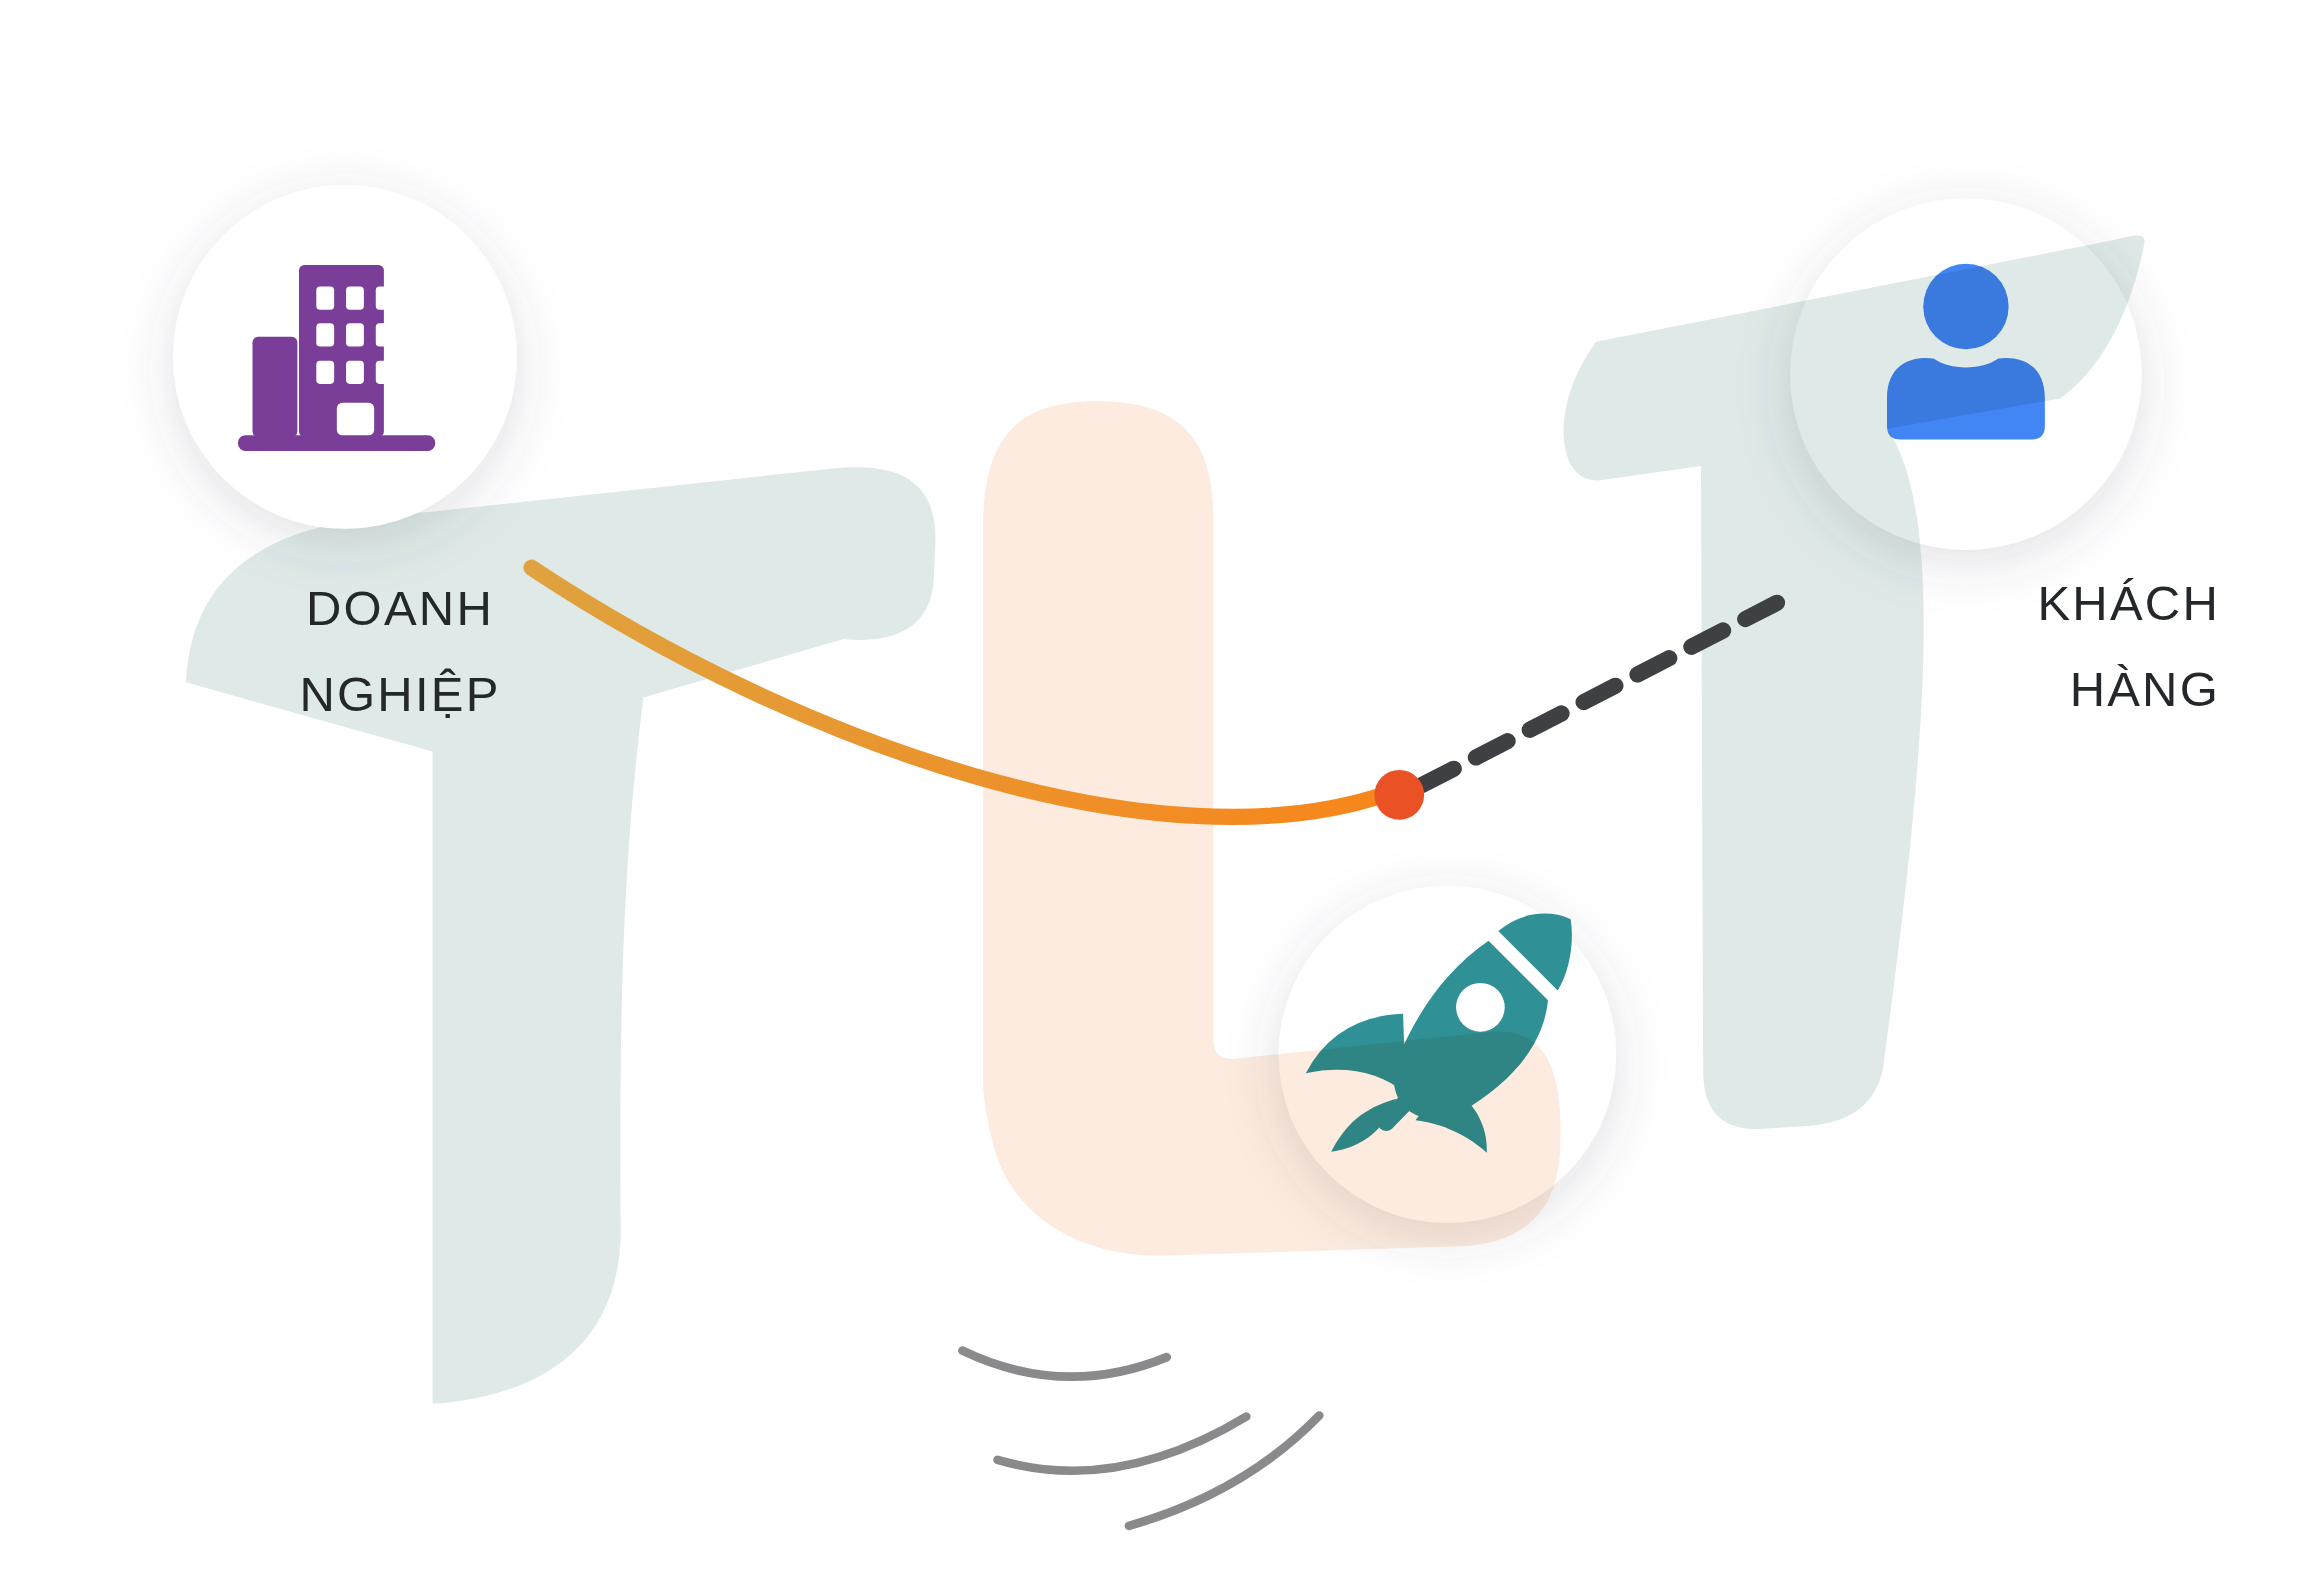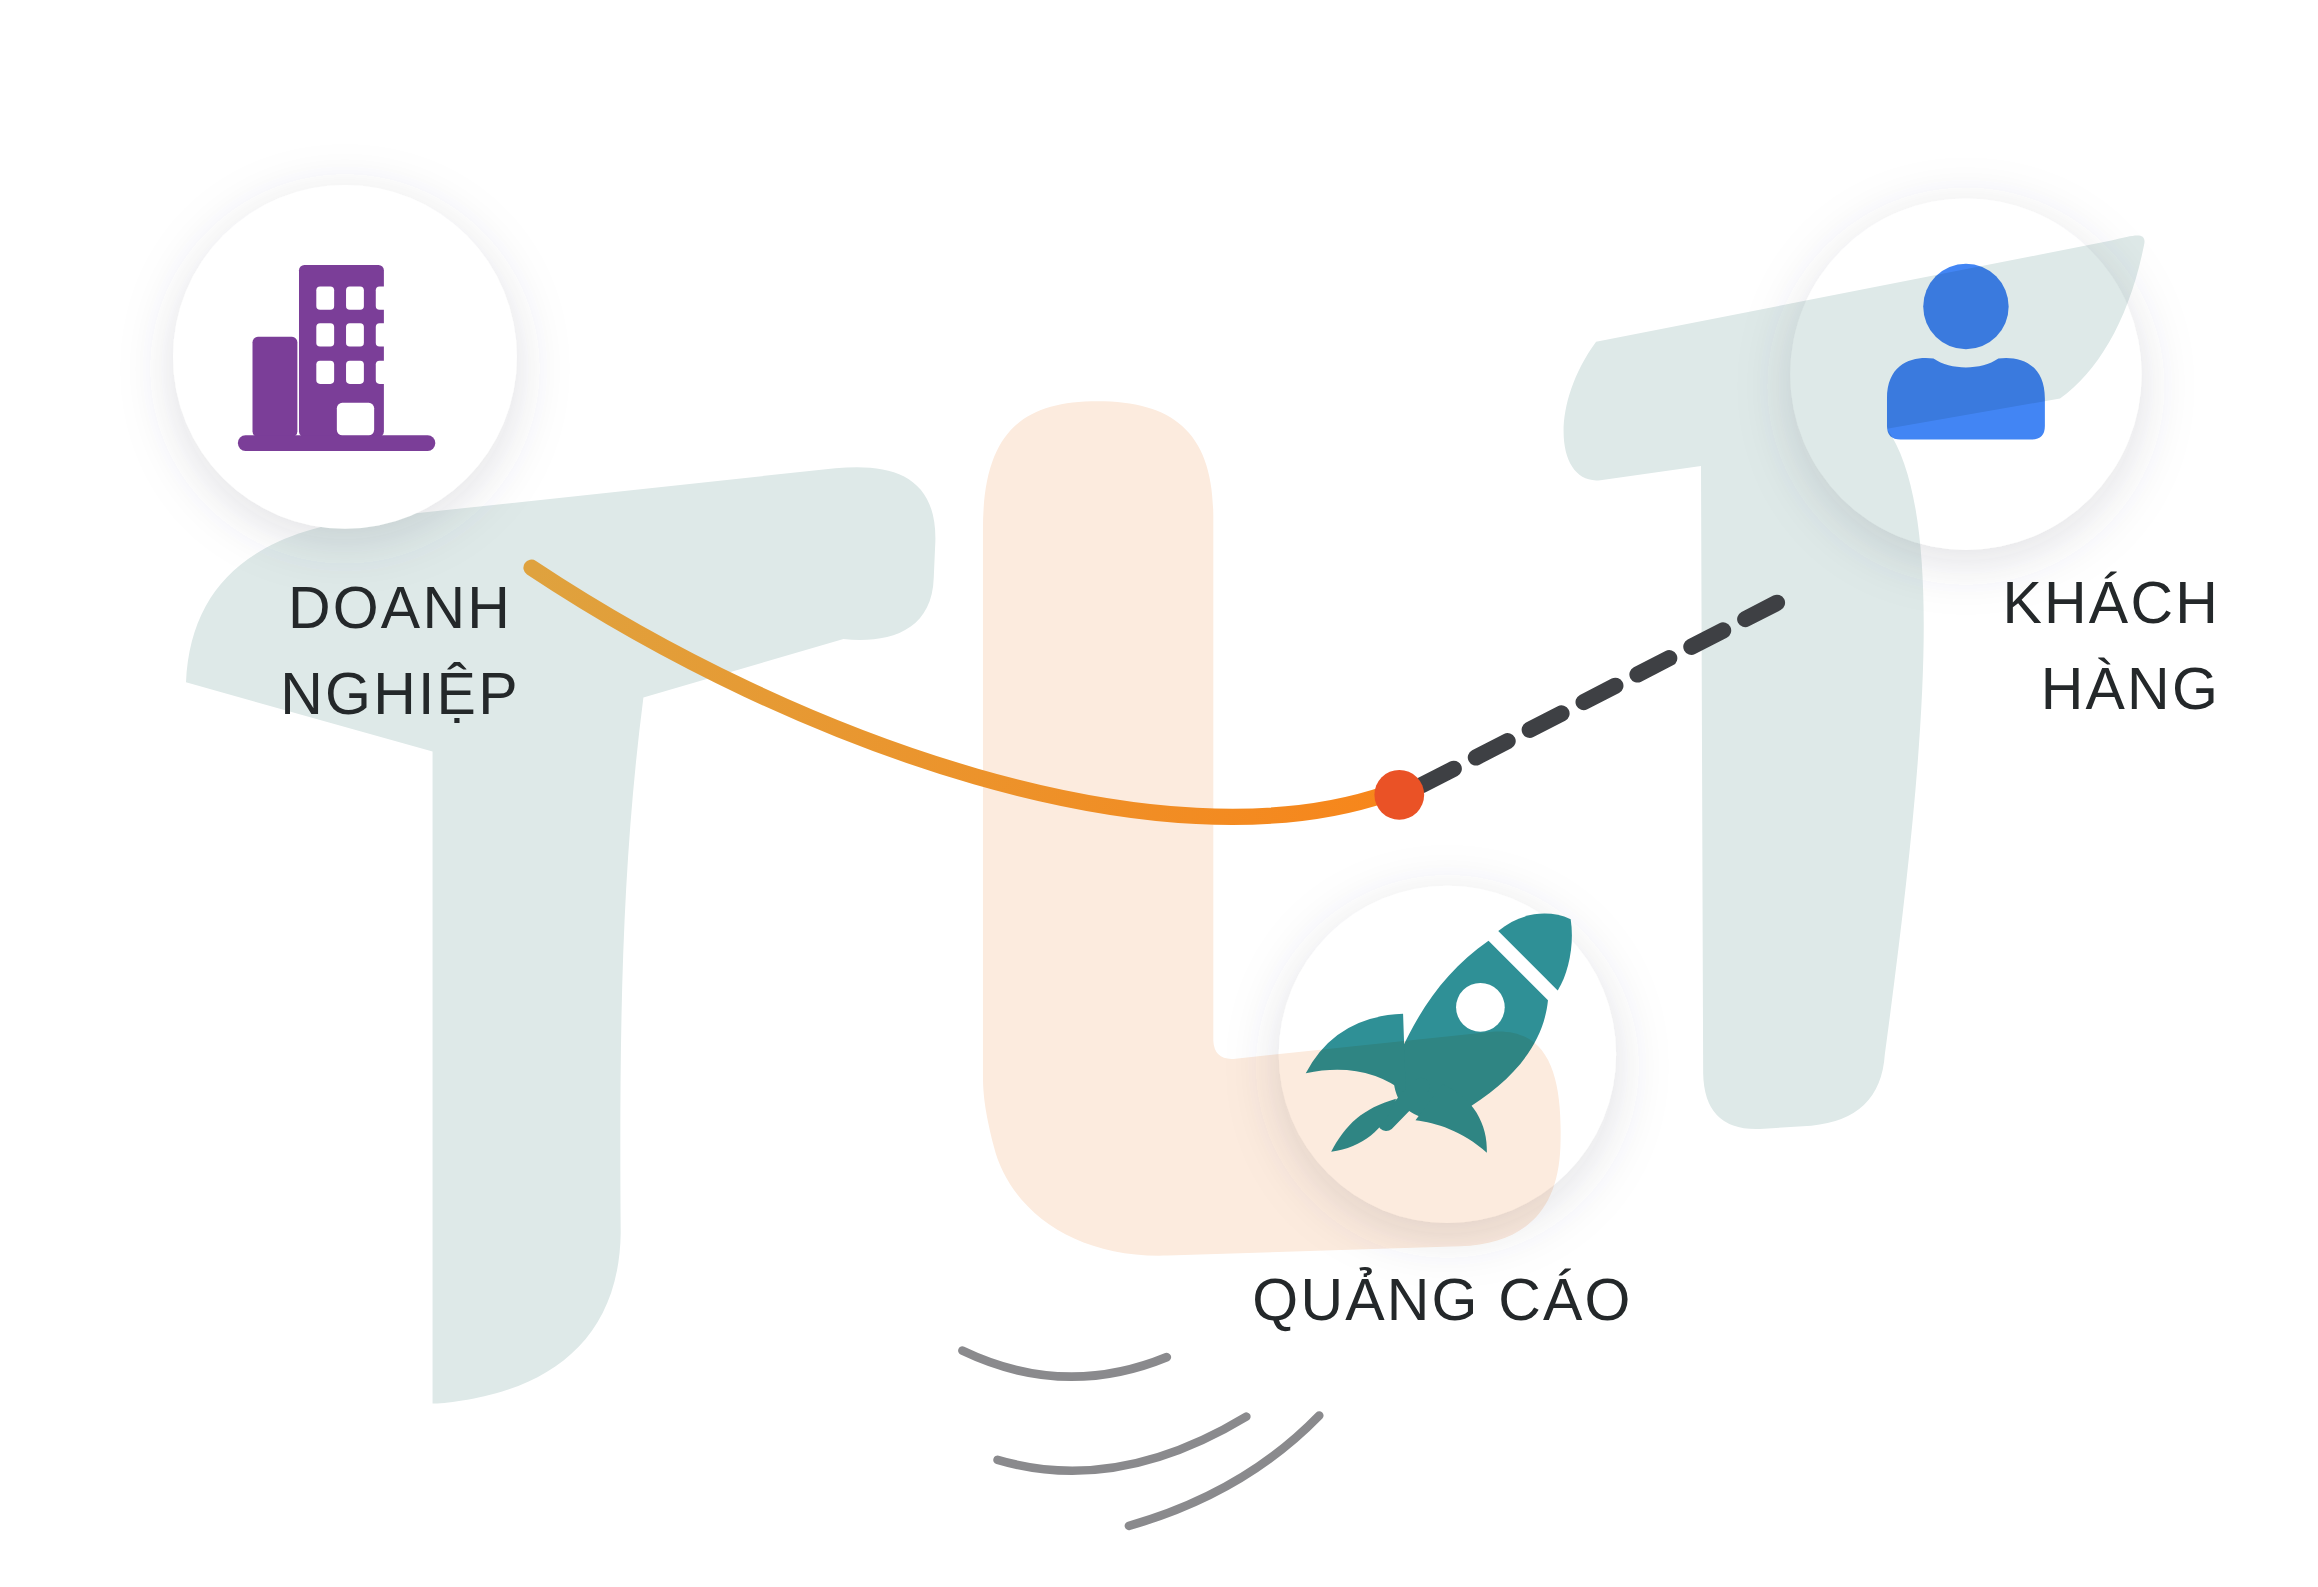--- a/index.html
+++ b/index.html
@@ -8,21 +8,21 @@
     width:2319px;height:1588px;
     background:#fff;
     overflow:hidden;
     font-family:"Liberation Sans","DejaVu Sans",sans-serif;
   }
   .art{position:absolute;left:0;top:0;}
   .label{
     position:absolute;
     white-space:pre-line;
     color:#24282A;
-    font-size:59px;
+    font-size:49px;
     line-height:86px;
     font-weight:400;
     letter-spacing:2.2px;
     text-align:center;
   }
   #label-business{left:211px;top:565px;width:378px;}
   #label-customer{left:1733px;top:560px;width:487px;text-align:right;}
   #label-advertising{left:1199px;top:1257px;width:487px;}
   .blend-multiply{mix-blend-mode:multiply;}
 </style>
@@ -167,16 +167,15 @@
       <path d="M 2088 2822 Q 2300 2762 2440 2618"></path>
     </g>
   </svg>
 
   <div class="label" id="label-business">DOANH
 NGHIỆP</div>
 
   <div class="label" id="label-customer">KHÁCH
 HÀNG</div>
 
-  <div class="label" id="label-advertising">QUẢNG CÁO</div>
 
 </div>
 
 
 </body></html>

